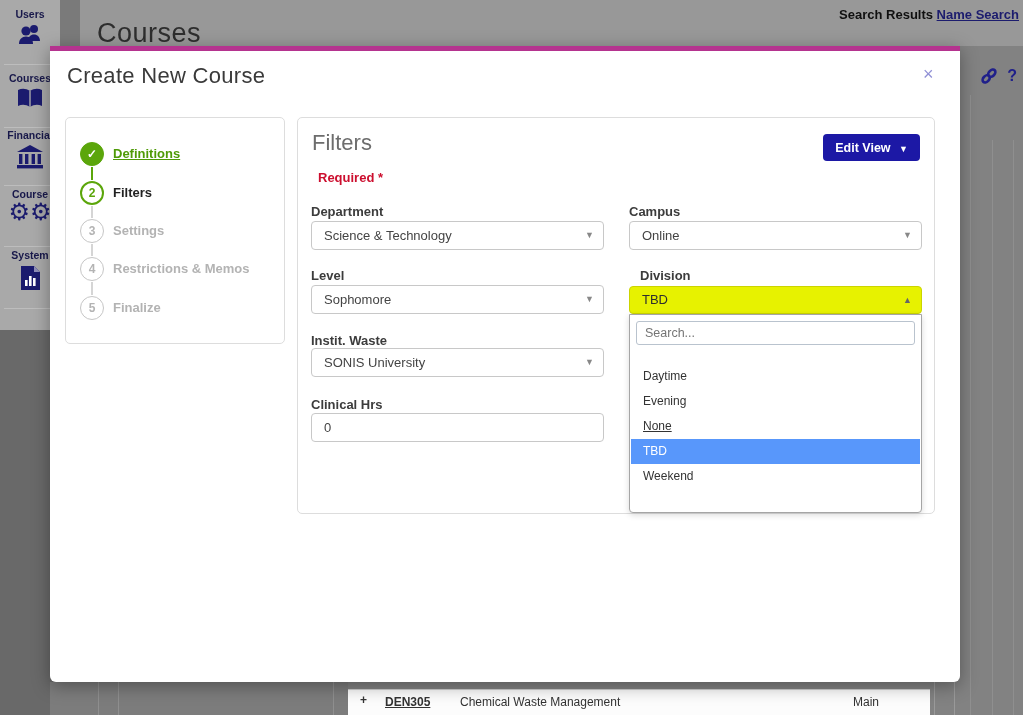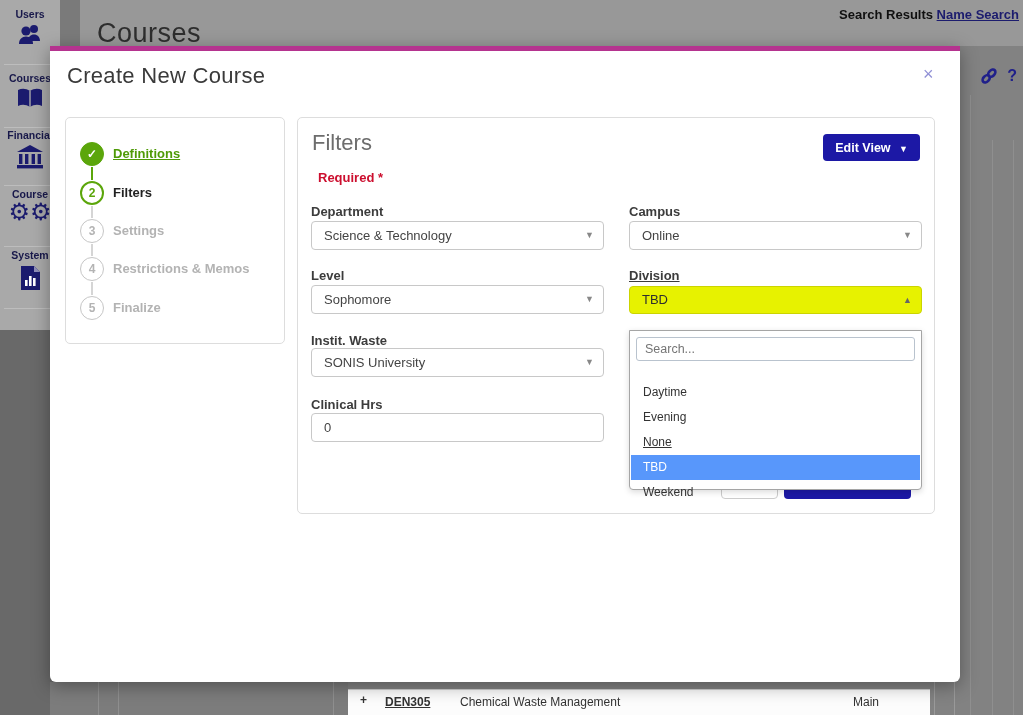--- a/index.html
+++ b/index.html
@@ -66,22 +66,22 @@
   .fld-label{position:absolute;font-size:13px;font-weight:bold;color:#3c3c3c;}
   .sel{position:absolute;width:293px;height:29px;border:1px solid #c8c8c8;border-radius:4px;background:#fff;
        font-size:13px;color:#444;line-height:27px;padding:0 24px 0 12px;cursor:pointer;}
   .sel .caret{position:absolute;right:9px;top:0;font-size:9px;color:#888;line-height:27px;}
   #division-sel{background:#e7f200;border-color:#cbd400;color:#2e2e2e;height:28px;line-height:26px;}
   #division-sel .caret{color:#666;line-height:26px;}
   .txt-input{position:absolute;width:293px;height:29px;border:1px solid #c8c8c8;border-radius:4px;
              font-size:13px;color:#444;padding:0 12px;outline:none;}
 
   
-  #division-dropdown{left:331px;top:196px;width:293px;height:160px;background:#fff;border:1px solid #a5a5a5;
-                     border-radius:0 0 4px 4px;z-index:20;box-shadow:0 2px 6px rgba(0,0,0,.15);margin-top:16px;}
+  #division-dropdown{left:331px;top:196px;width:293px;height:199px;background:#fff;border:1px solid #a5a5a5;
+                     border-radius:0 0 4px 4px;z-index:20;box-shadow:0 2px 6px rgba(0,0,0,.15);}
   #division-search{position:absolute;left:6px;top:6px;width:279px;height:24px;border:1px solid #b9c3ce;
                    border-radius:3px;font-size:12.5px;color:#555;padding:0 8px;outline:none;}
   .opt{position:absolute;left:1px;right:1px;height:25px;line-height:25px;font-size:12px;color:#333;
        padding-left:12px;cursor:pointer;}
   .opt-selected{background:#5897fb;color:#fff;}
 
   
   #cancel-btn{left:423px;top:354px;width:57px;height:27px;background:#fff;border:1px solid #ccc;border-radius:4px;
               color:#1c18a5;font-size:12.5px;font-weight:bold;cursor:pointer;z-index:5;}
   #save-btn{left:486px;top:354px;width:127px;height:27px;background:#1c18a5;border:none;border-radius:4px;
@@ -234,21 +234,21 @@
         <span>Online</span>
         <span class="caret">▼</span>
       </div>
 
       <div class="fld-label" style="left:13px;top:150px;">Level</div>
       <div class="sel" style="left:13px;top:167px;">
         <span>Sophomore</span>
         <span class="caret">▼</span>
       </div>
 
-      <div class="fld-label" style="left:331px;top:150px;text-decoration:underline;">Division</div>
+      <div class="fld-label" style="left:342px;top:150px;">Division</div>
       <div class="sel" id="division-sel" style="left:331px;top:168px;">
         <span>TBD</span>
         <span class="caret">▲</span>
       </div>
 
       <div class="fld-label" style="left:13px;top:215px;">Instit. Waste</div>
       <div class="sel" style="left:13px;top:230px;">
         <span>SONIS University</span>
         <span class="caret">▼</span>
       </div>

